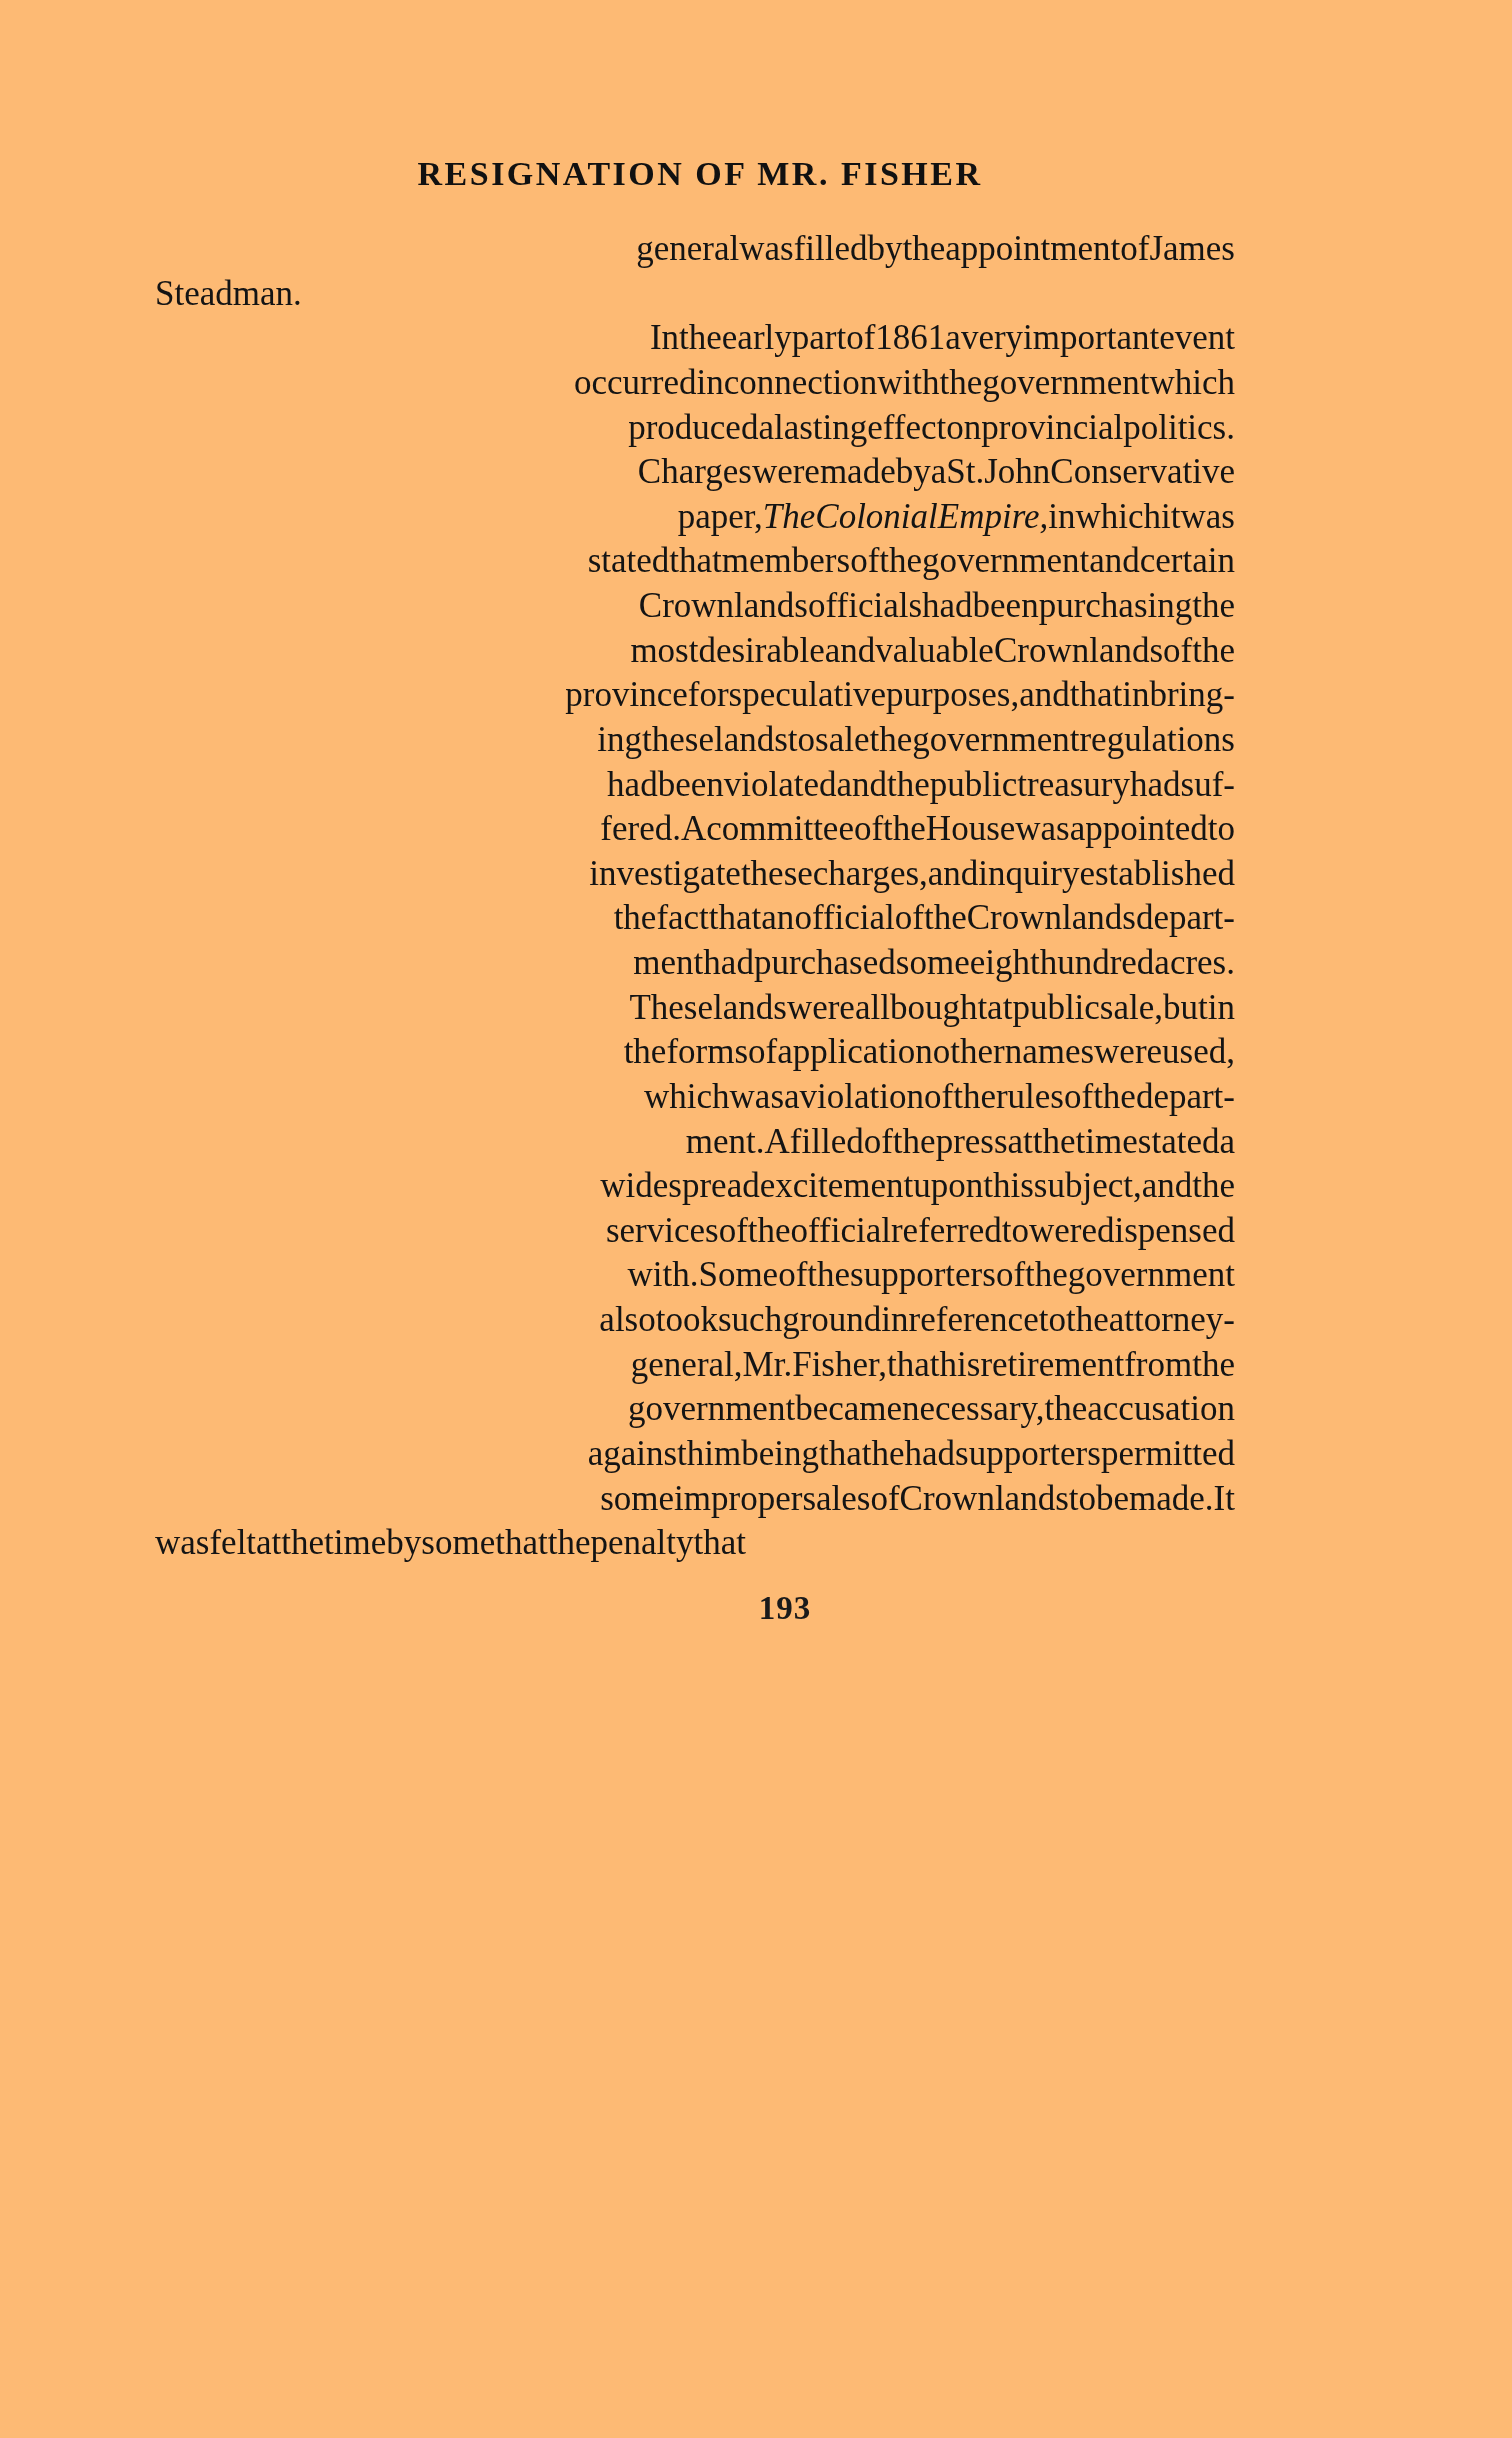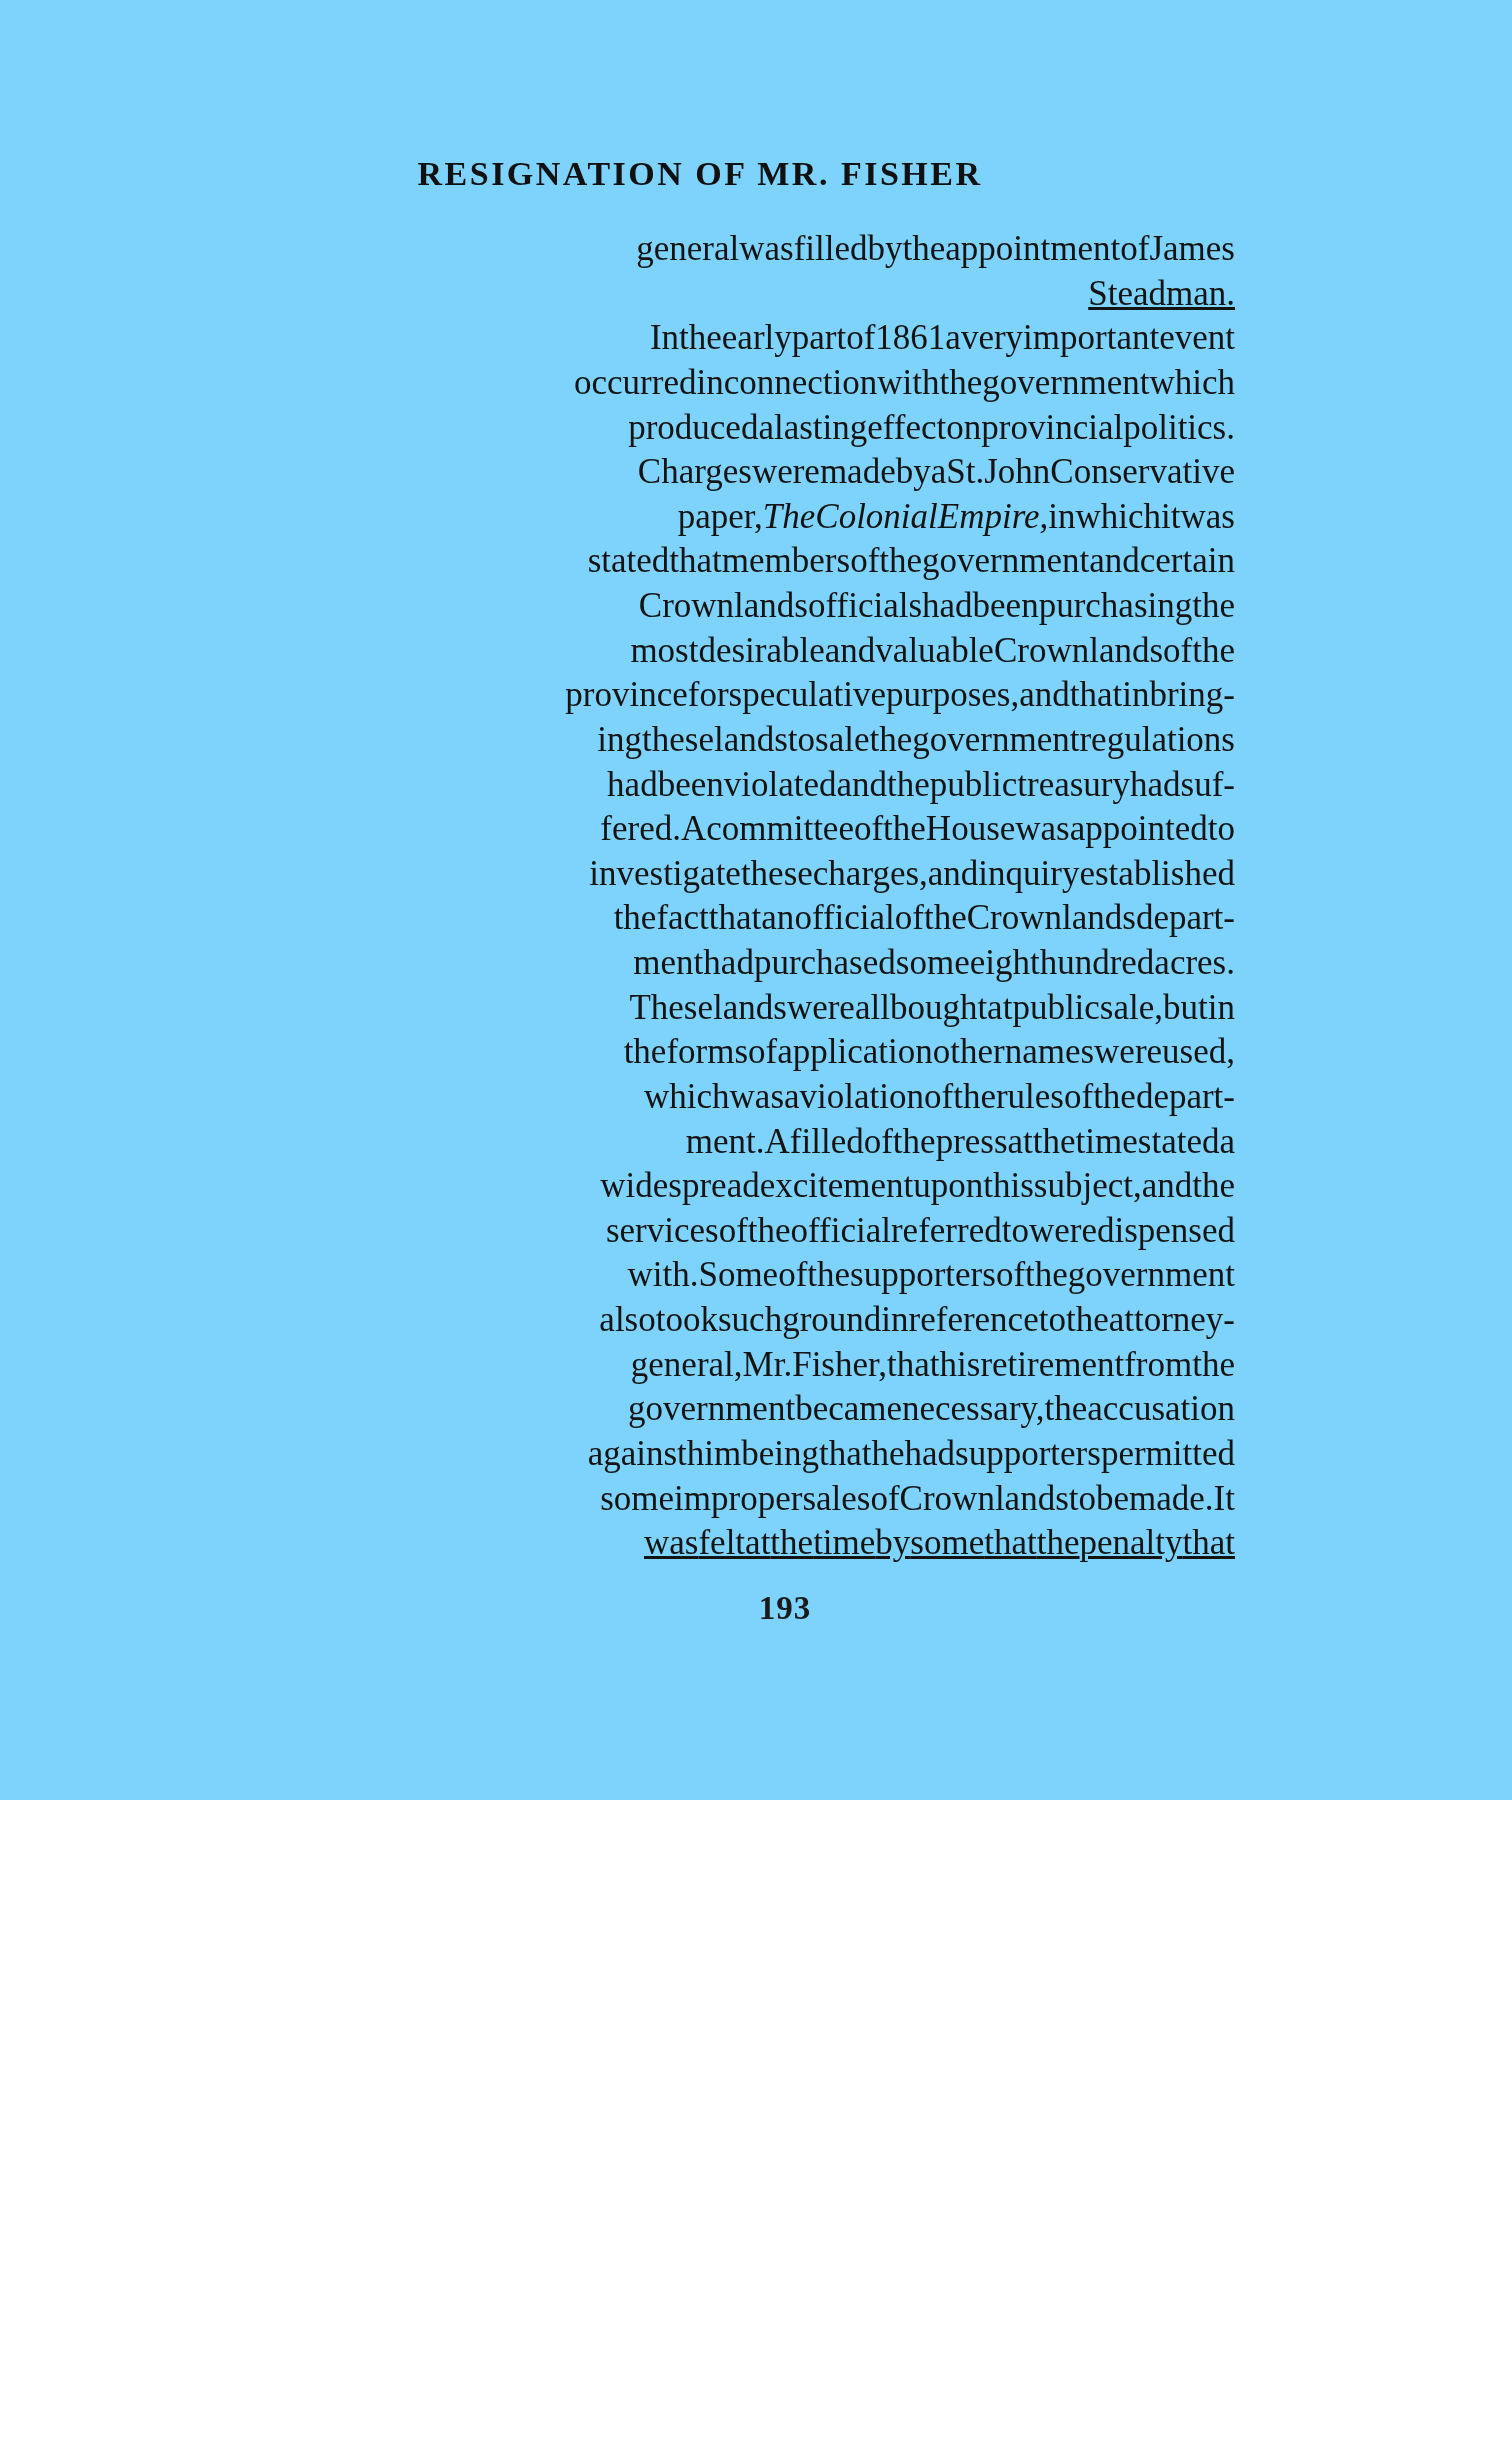--- a/index.html
+++ b/index.html
@@ -10,22 +10,22 @@
   body {
     width: 1512px;
     height: 2438px;
     font-family: "Liberation Serif", serif;
     color: #1a1a1a;
     -webkit-font-smoothing: antialiased;
   }
   .page {
     position: relative;
     width: 1512px;
-    height: 1800px;
-    background: #7dd3fc;
+    height: 2438px;
+    background: #fdba74;
     overflow: hidden;
   }
   .content {
     position: absolute;
     left: 155px;
     top: 155px;
     width: 1080px;
   }
   .running-head {
     text-align: center;
@@ -55,22 +55,21 @@
   em.title-italic {
     font-style: italic;
   }
   
   .line {
     display: flex;
     justify-content: flex-end;
     white-space: nowrap;
   }
   .line.last {
-    justify-content: flex-end;
-    text-decoration: underline;
+    justify-content: flex-start;
   }
   .line > span.w {
     display: inline-block;
   }
   .line.indented {
     padding-left: 48px;
   }
 </style>
 </head>
 <body>

